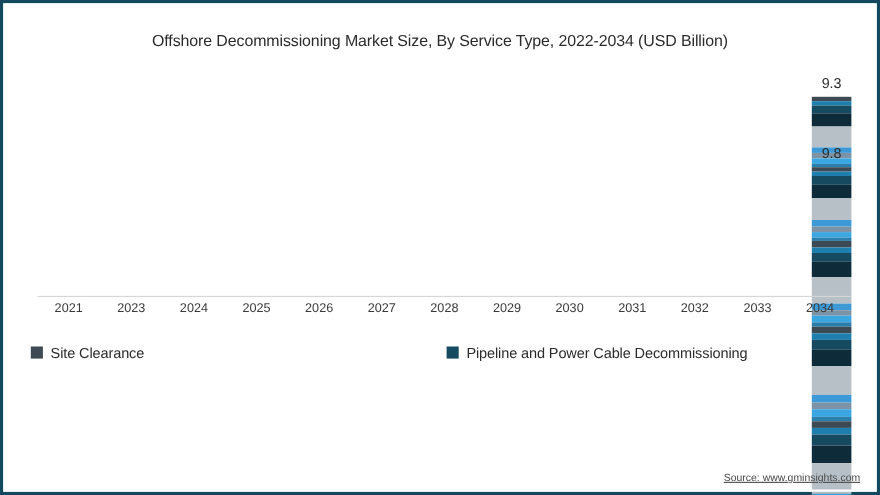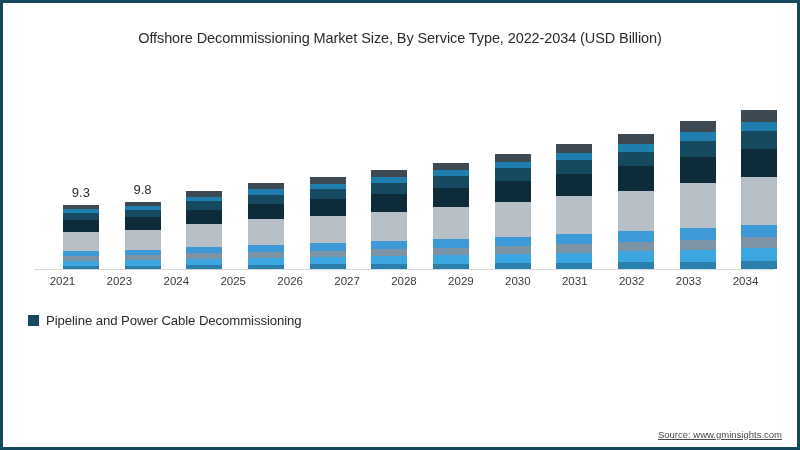--- a/index.html
+++ b/index.html
@@ -61,26 +61,27 @@
   .baseline {
     position: absolute;
     left: 0;
     bottom: 0;
     width: 740px;
     height: 1px;
     background: #d6d6d6;
   }
   .bars {
     position: absolute;
-    left: 16px;
+    left: 0;
     bottom: 1px;
     width: 740px;
     height: 181px;
     display: flex;
     align-items: flex-end;
+    flex-direction: column;
   }
   .bar-slot {
     flex: 1 1 0;
     height: 100%;
     position: relative;
     display: flex;
     flex-direction: column;
     justify-content: flex-end;
     align-items: center;
   }
@@ -338,20 +339,24 @@
       <div class="xtick">2029</div>
       <div class="xtick">2030</div>
       <div class="xtick">2031</div>
       <div class="xtick">2032</div>
       <div class="xtick">2033</div>
       <div class="xtick">2034</div>
     </div>
 
   <div class="legend">
       <div class="legend-item">
+        <span class="swatch" style="background: rgb(62, 74, 83);"></span>
+        <span class="legend-label">Site Clearance</span>
+      </div>
+      <div class="legend-item">
         <span class="swatch" style="background: rgb(22, 74, 96);"></span>
         <span class="legend-label">Pipeline and Power Cable Decommissioning</span>
       </div>
     </div>
 
   <div class="source">Source: www.gminsights.com</div>
 
 </div>
 
 </body></html>

